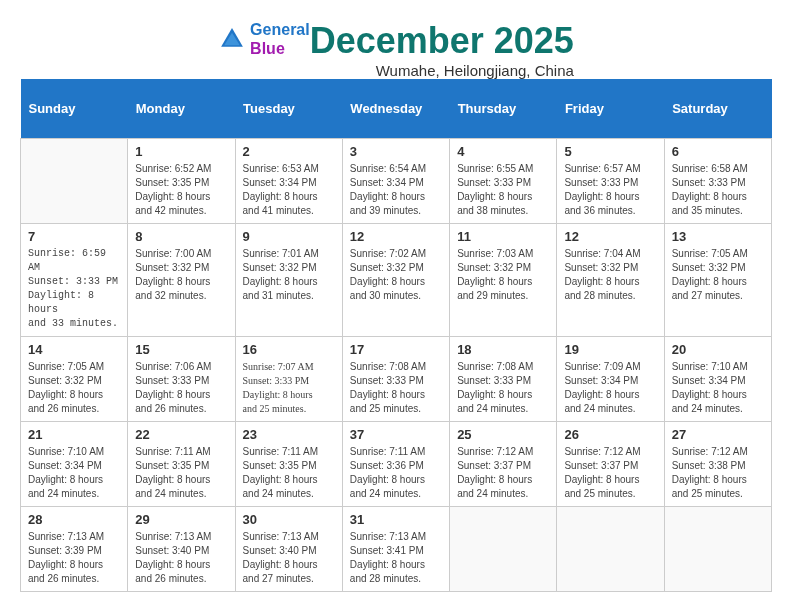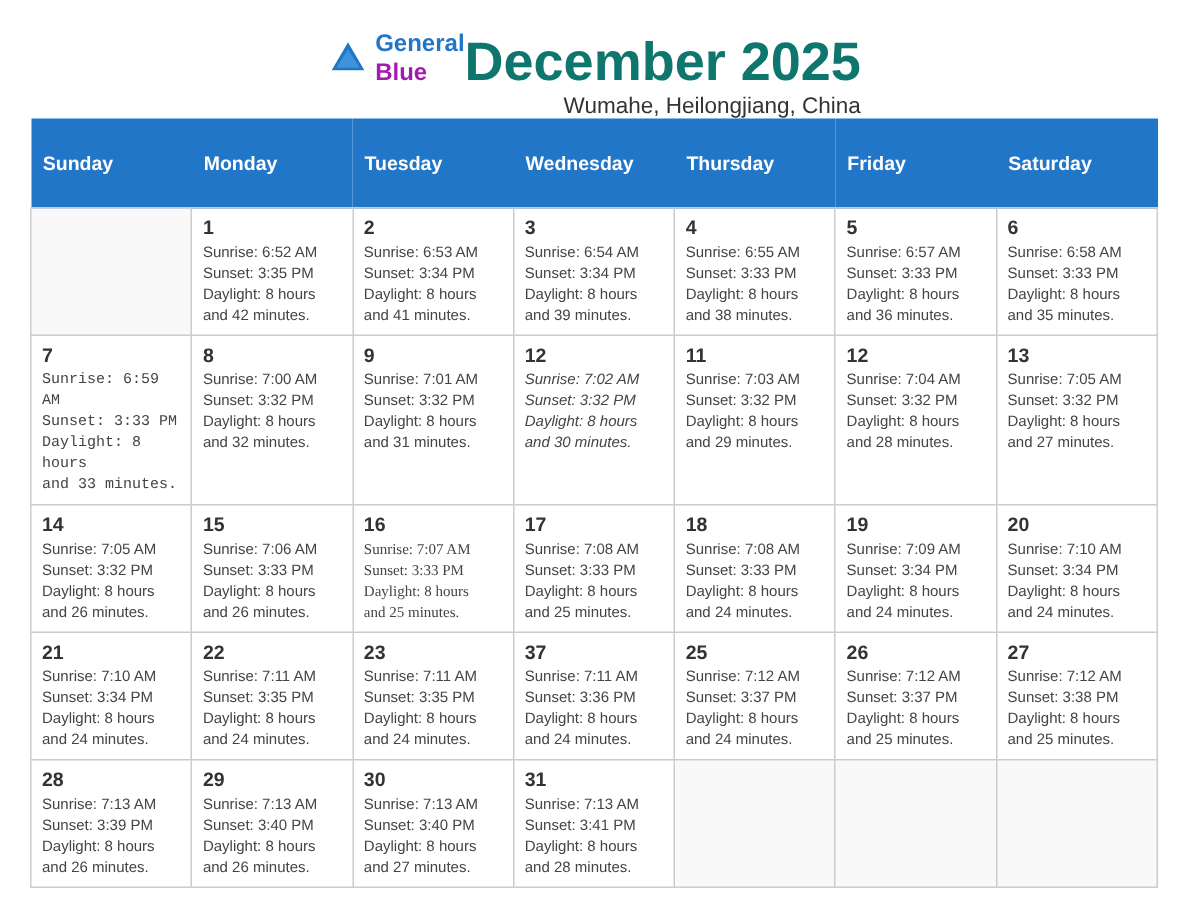--- a/index.html
+++ b/index.html
@@ -177,21 +177,21 @@
         </td>
         <td>
           <span class="day-num">9</span>
           <div class="day-info" style="white-space: pre-line;">Sunrise: 7:01 AM
 Sunset: 3:32 PM
 Daylight: 8 hours
 and 31 minutes.</div>
         </td>
         <td>
           <span class="day-num">12</span>
-          <div class="day-info" style="white-space: pre-line; font-style: italic;">Sunrise: 7:02 AM
+          <div class="day-info" style="white-space: pre-line;">Sunrise: 7:02 AM
 Sunset: 3:32 PM
 Daylight: 8 hours
 and 30 minutes.</div>
         </td>
         <td>
           <span class="day-num">11</span>
           <div class="day-info" style="white-space: pre-line;">Sunrise: 7:03 AM
 Sunset: 3:32 PM
 Daylight: 8 hours
 and 29 minutes.</div>

